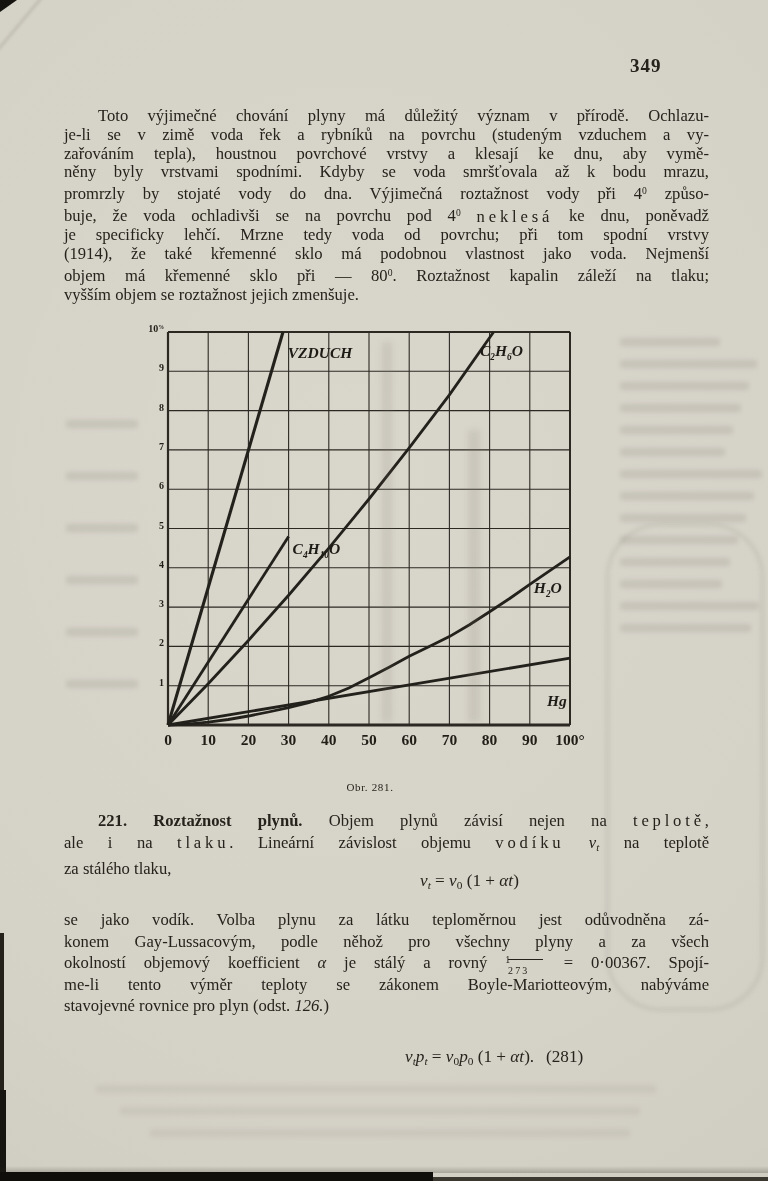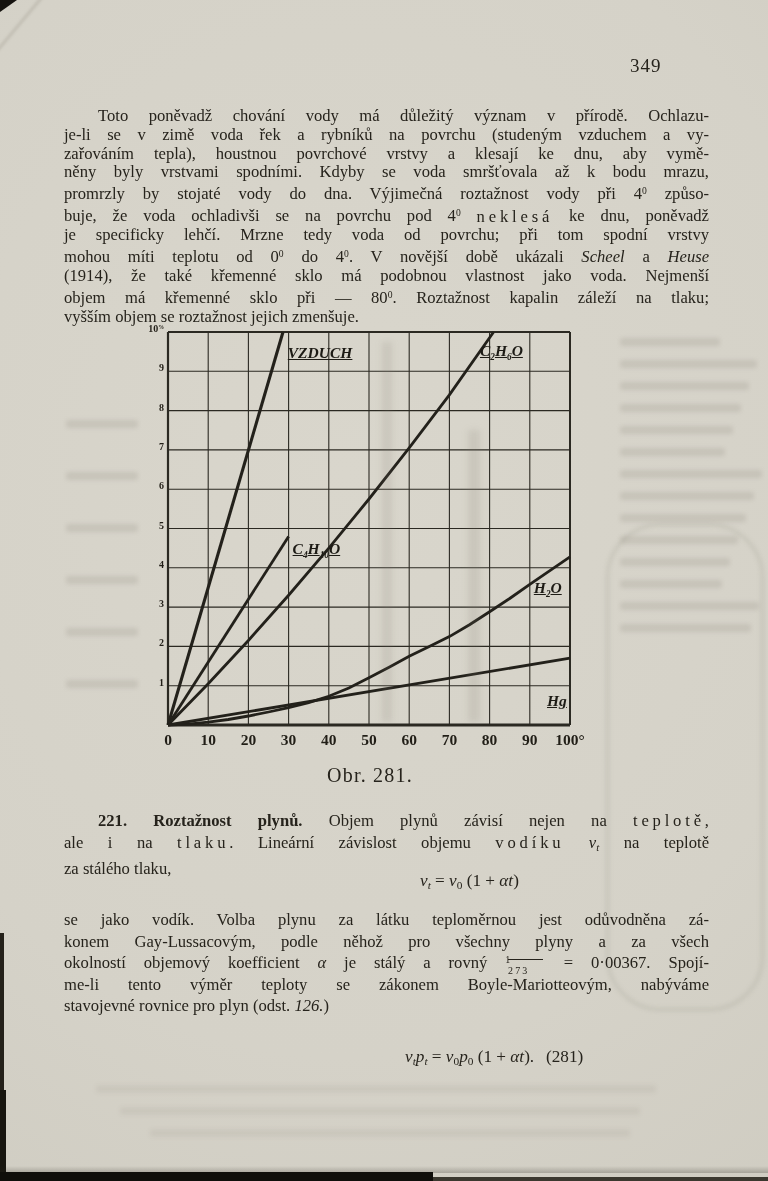--- a/index.html
+++ b/index.html
@@ -8,39 +8,39 @@
     background:radial-gradient(120% 90% at 45% 40%, #d9d6cc 0%, #d5d2c8 55%, #ccc9be 100%);
     font-family:"Liberation Serif","DejaVu Serif",serif;
     color:#26231c;
   }
   
   .tblock{position:absolute;width:645px;left:64px;font-size:16.6px;}
   .tline{text-align:justify;text-align-last:justify;white-space:nowrap;}
   .tline.last{text-align-last:left;}
   .seg-b{font-weight:700;}
   .seg-i{font-style:italic;}
-  .seg-bi{font-weight:700;font-style:italic;text-decoration:underline;}
+  .seg-bi{font-weight:700;font-style:italic;}
   .seg-sp{letter-spacing:.23em;margin-top:40px;}
   .seg-sb{font-size:66%;vertical-align:-0.28em;}
   .seg-si{font-size:66%;vertical-align:-0.28em;font-style:italic;}
   .seg-u{font-size:58%;vertical-align:.55em;}
   .seg-bs{font-weight:700;font-style:italic;font-size:60%;vertical-align:-0.38em;}
   .frac{display:inline-block;position:relative;width:2.45em;height:1em;vertical-align:-0.22em;}
   .frac .fn{position:absolute;left:0;right:0;top:-0.62em;text-align:center;font-size:.60em;}
   .frac .fd{position:absolute;left:.28em;right:.28em;top:0.42em;text-align:center;font-size:.60em;
             border-top:1.2px solid #26231c;letter-spacing:.22em;font-family:Liberation Serif, serif;}
-  #pagenum{position:absolute;top:55px;left:630px;font-size:19px;font-weight:400;letter-spacing:1px;}
+  #pagenum{position:absolute;top:55px;left:630px;font-size:19px;font-weight:700;letter-spacing:1px;}
   .formula{position:absolute;font-size:17.2px;white-space:nowrap;}
   
   #chart{position:absolute;left:140px;top:325px;width:460px;height:462px;}
   #chart svg{position:absolute;left:0;top:0;overflow:visible;}
   .xtick{position:absolute;width:44px;text-align:center;font-size:15.5px;font-weight:700;color:#211e17;}
   .ytick{position:absolute;width:40px;text-align:right;font-size:10px;font-weight:700;color:#211e17;}
   .curve-label{position:absolute;font-size:15.5px;font-weight:700;font-style:italic;white-space:nowrap;color:#1d1b15;}
-  #chart-caption{position:absolute;left:160px;top:439px;width:140px;text-align:center;font-size:20px;letter-spacing:.06em;}
+  #chart-caption{position:absolute;left:160px;top:456px;width:140px;text-align:center;font-size:11px;letter-spacing:.06em;}
   
   .ghostline{position:absolute;background:rgba(118,114,102,.16);filter:blur(2px);border-radius:3px;height:8px;}
   .smudge{position:absolute;background:rgba(130,127,115,.16);filter:blur(3px);}
   #ghost-rect{position:absolute;left:606px;top:523px;width:152px;height:482px;border:3px solid rgba(130,125,112,.18);
               border-radius:55px;filter:blur(2px);}
   #corner-tl{position:absolute;left:0;top:0;width:17px;height:12px;background:#15130f;
              clip-path:polygon(0 0,100% 0,0 100%);}
   #crease{position:absolute;left:-35px;top:88px;width:250px;height:2px;background:rgba(115,110,98,.30);
           transform:rotate(-50deg);transform-origin:left center;filter:blur(1.5px);}
   #edge-left-low{position:absolute;left:0;top:933px;width:4px;height:248px;background:#24211a;}
@@ -60,28 +60,27 @@
   <div id="ghost-rect"></div>
   <div id="edge-left-low"></div>
   <div id="edge-left-low2"></div>
   <div id="edge-bottom-shadow"></div>
   <div id="edge-bottom-black"></div>
   <div id="edge-bottom-thin"></div>
 
   <div id="pagenum">349</div>
 
   <div class="tblock" id="para-intro" style="top:107px;line-height:18.8px;">
-      <div class="tline" style="text-indent: 34px;"><span>Toto poněvadž chování vody má důležitý význam v přírodě. Ochlazu-</span></div>
+      <div class="tline" style="text-indent: 34px;"><span>Toto výjimečné chování plyny má důležitý význam v přírodě. Ochlazu-</span></div>
       <div class="tline"><span>je-li se v zimě voda řek a rybníků na povrchu (studeným vzduchem a vy-</span></div>
       <div class="tline"><span>zařováním tepla), houstnou povrchové vrstvy a klesají ke dnu, aby vymě-</span></div>
       <div class="tline"><span>něny byly vrstvami spodními. Kdyby se voda smršťovala až k bodu mrazu,</span></div>
       <div class="tline"><span>promrzly by stojaté vody do dna. Výjimečná roztažnost vody při 4</span><span class="seg-u">0</span><span> způso-</span></div>
       <div class="tline"><span>buje, že voda ochladivši se na povrchu pod 4</span><span class="seg-u">0</span><span> </span><span class="seg-sp">neklesá</span><span> ke dnu, poněvadž</span></div>
       <div class="tline"><span>je specificky lehčí. Mrzne tedy voda od povrchu; při tom spodní vrstvy</span></div>
-      <div class="tline"><span>mohou míti teplotu od 0</span><span class="seg-u">0</span><span> do 4</span><span class="seg-u">0</span><span>. V novější době ukázali </span><span class="seg-i">Scheel</span><span> a </span><span class="seg-i">Heuse</span></div>
       <div class="tline"><span>(1914), že také křemenné sklo má podobnou vlastnost jako voda. Nejmenší</span></div>
       <div class="tline"><span>objem má křemenné sklo při — 80</span><span class="seg-u">0</span><span>. Roztažnost kapalin záleží na tlaku;</span></div>
       <div class="tline last"><span>vyšším objem se roztažnost jejich zmenšuje.</span></div>
     </div>
 
   <div id="chart">
     <svg id="chart-svg" width="460" height="425">
         <line x1="28" y1="400" x2="28" y2="7" stroke="#2b2922" stroke-width="2.2"></line>
         <line x1="68.19999999999999" y1="400" x2="68.19999999999999" y2="7" stroke="#2b2922" stroke-width="1.1"></line>
         <line x1="108.39999999999999" y1="400" x2="108.39999999999999" y2="7" stroke="#2b2922" stroke-width="1.1"></line>

